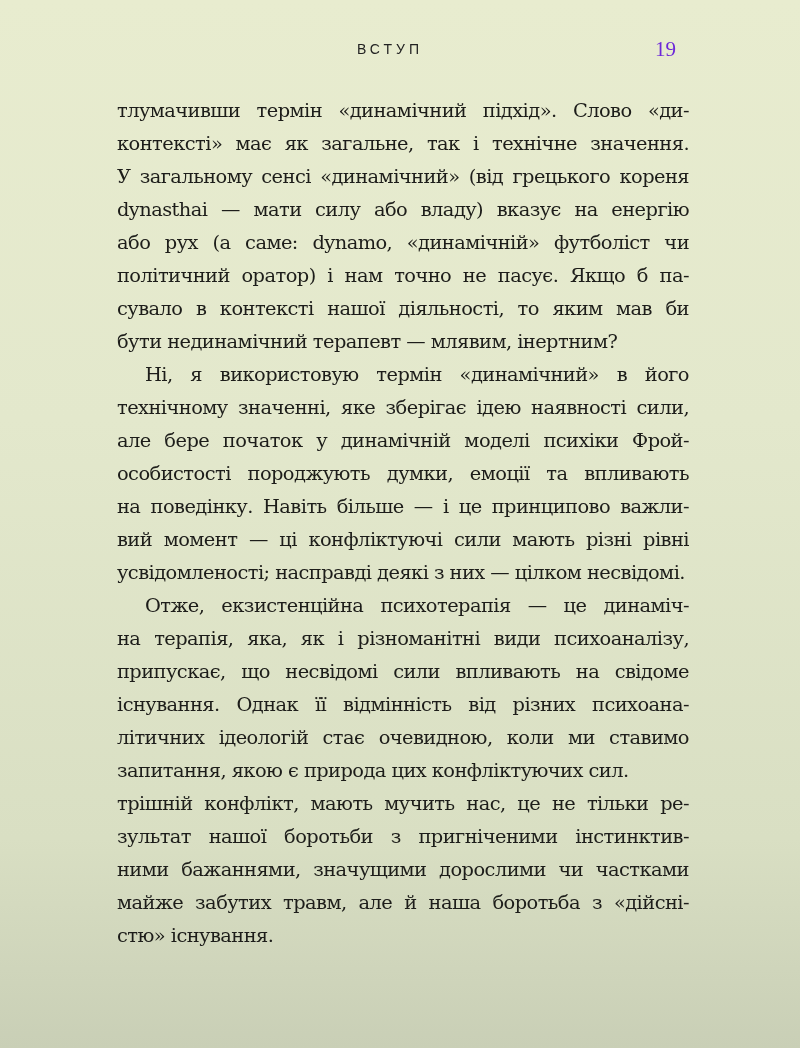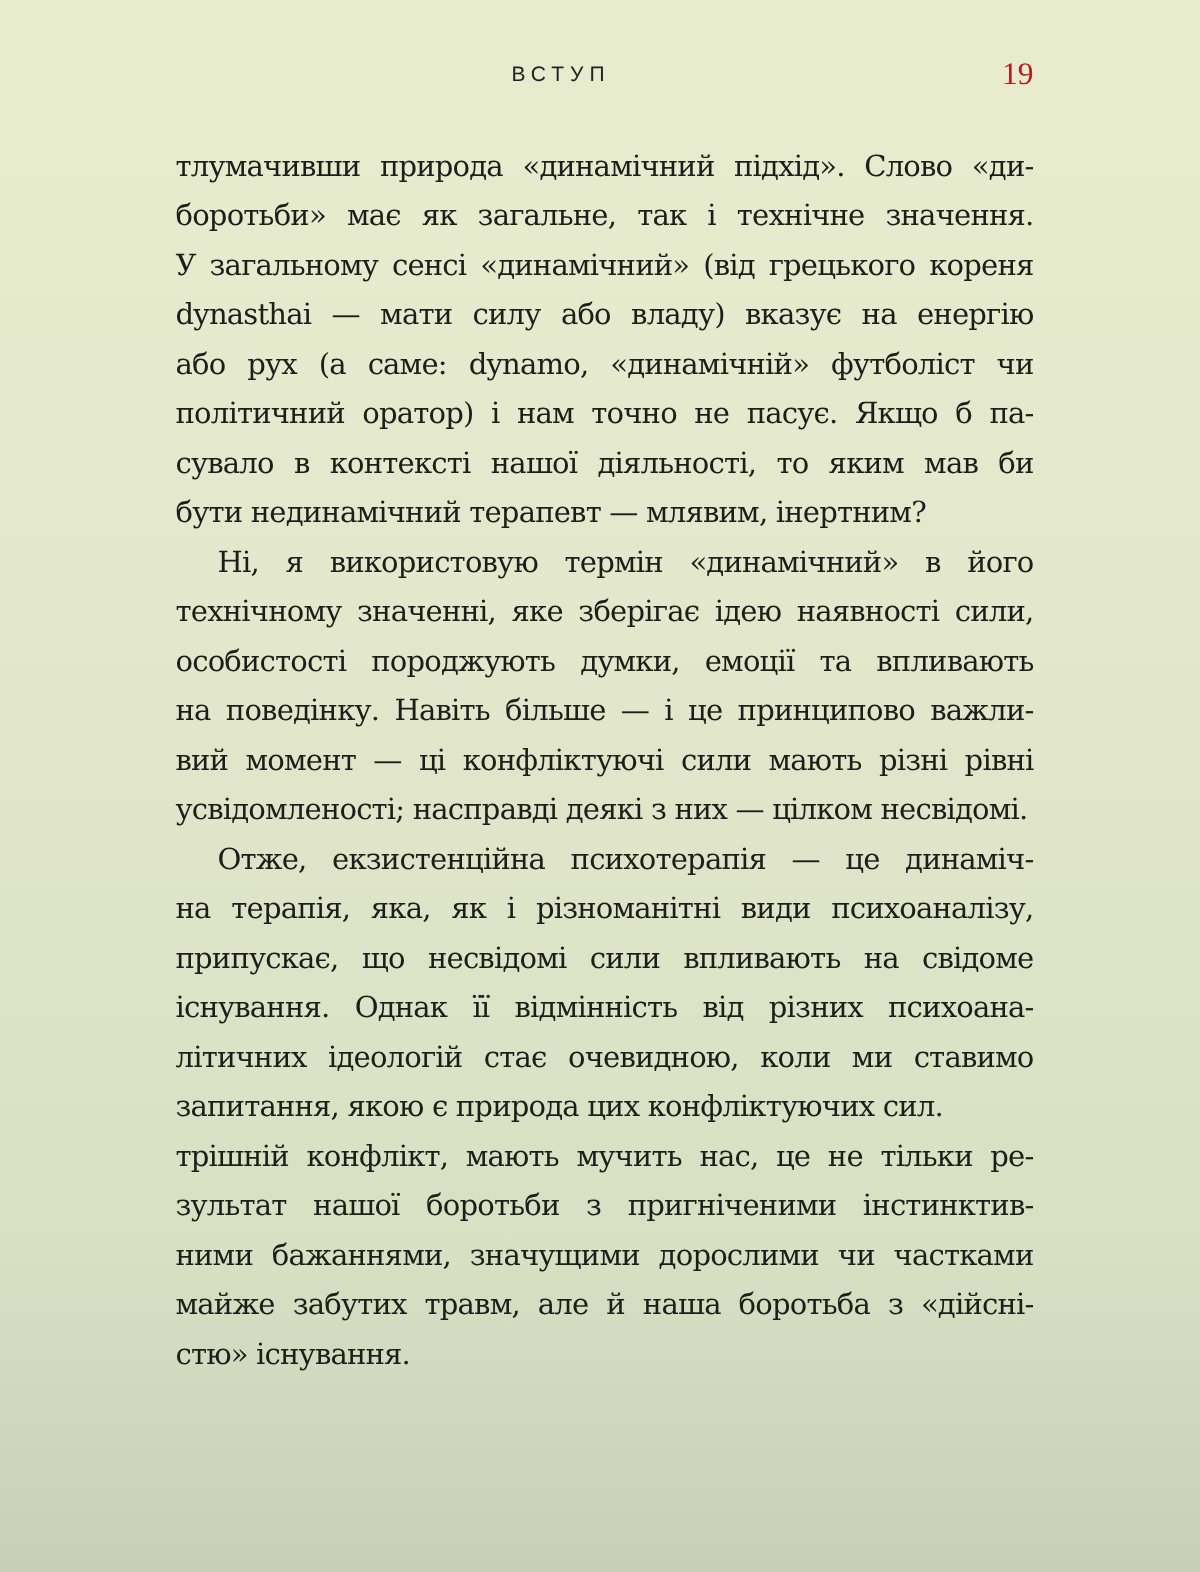--- a/index.html
+++ b/index.html
@@ -22,38 +22,38 @@
   }
   .running-head {
     position: absolute;
     top: 41px;
     left: 0;
     width: 800px;
     height: 24px;
   }
   .running-title {
     position: absolute;
-    left: 336px;
+    left: 352px;
     top: 0;
     width: 76px;
     text-align: center;
     font-family: "Liberation Sans", sans-serif;
     font-size: 14px;
     letter-spacing: 4px;
     color: #222;
   }
   .page-number {
     position: absolute;
     left: 655px;
     top: -4px;
     width: 34px;
-    text-align: right;
+    text-align: left;
     font-family: "Liberation Serif", serif;
     font-size: 21px;
-    color: #b91c1c;
+    color: #6d28d9;
   }
   .body-text {
     position: absolute;
     left: 117px;
     top: 94px;
     width: 572px;
     font-family: "DejaVu Serif", serif;
     font-size: 19.4px;
     line-height: 33px;
     letter-spacing: -0.55px;
@@ -85,32 +85,33 @@
 <body>
 
 <div class="page">
   <div class="running-head">
     <div class="running-title">ВСТУП</div>
     <div class="page-number">19</div>
   </div>
 
   <div class="body-text" id="body-text">
       <div class="para">
-        <span class="line"><span>тлумачивши природа «динамічний підхід». Слово </span><span class="it">«ди-</span></span>
-        <span class="line"><span class="it">боротьби»</span><span> має як загальне, так і технічне значення.</span></span>
+        <span class="line"><span>тлумачивши термін «динамічний підхід». Слово </span><span class="it">«ди-</span></span>
+        <span class="line"><span class="it">контексті»</span><span> має як загальне, так і технічне значення.</span></span>
         <span class="line"><span>У загальному сенсі </span><span class="it">«динамічний»</span><span> (від грецького кореня</span></span>
         <span class="line"><span class="it">dynasthai</span><span> — мати силу або владу) вказує на енергію</span></span>
         <span class="line"><span>або рух (а саме: </span><span class="it">dynamo</span><span>, «динамічній» футболіст чи</span></span>
         <span class="line"><span>політичний оратор) і нам точно не пасує. Якщо б па-</span></span>
         <span class="line"><span>сувало в контексті нашої діяльності, то яким мав би</span></span>
         <span class="line last"><span>бути нединамічний терапевт — млявим, інертним?</span></span>
       </div>
       <div class="para">
         <span class="line indent"><span>Ні, я використовую термін «динамічний» в його</span></span>
         <span class="line"><span class="it">технічному</span><span> значенні, яке зберігає ідею наявності сили,</span></span>
+        <span class="line"><span>але бере початок у динамічній моделі психіки Фрой-</span></span>
         <span class="line"><span>особистості породжують думки, емоції та впливають</span></span>
         <span class="line"><span>на поведінку. Навіть більше — і це принципово важли-</span></span>
         <span class="line"><span>вий момент — </span><span class="it">ці конфліктуючі сили мають різні рівні</span></span>
         <span class="line last"><span class="it">усвідомленості; насправді деякі з них — цілком несвідомі</span><span>.</span></span>
       </div>
       <div class="para">
         <span class="line indent"><span>Отже, екзистенційна психотерапія — це динаміч-</span></span>
         <span class="line"><span>на терапія, яка, як і різноманітні види психоаналізу,</span></span>
         <span class="line"><span>припускає, що несвідомі сили впливають на свідоме</span></span>
         <span class="line"><span>існування. Однак її відмінність від різних психоана-</span></span>

